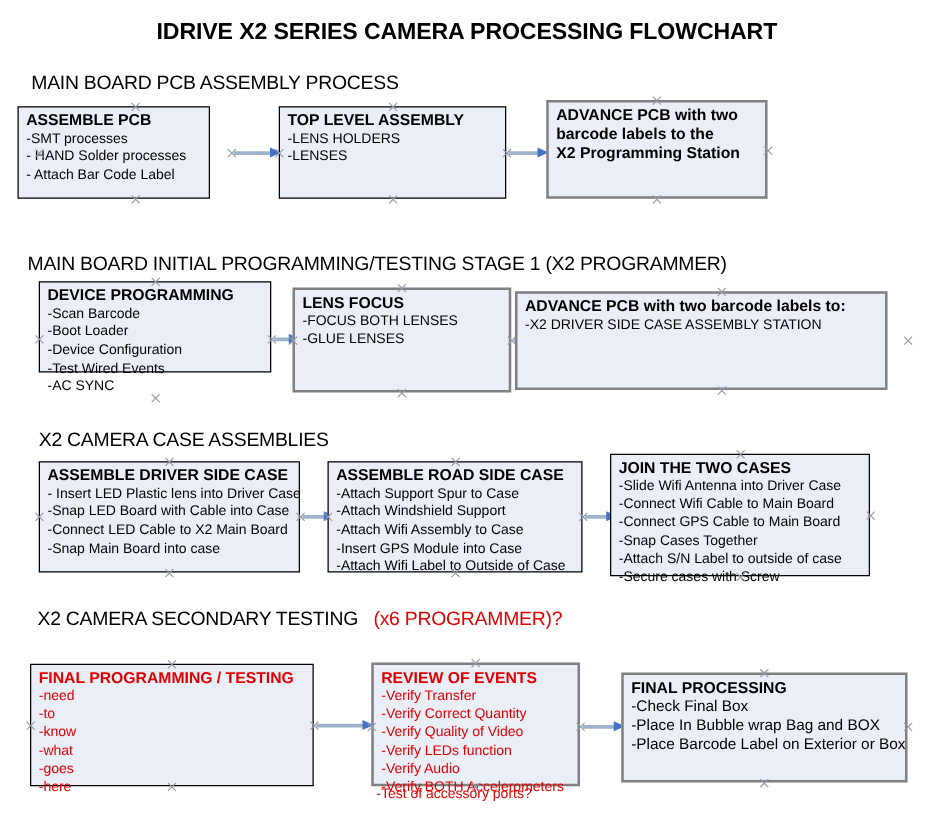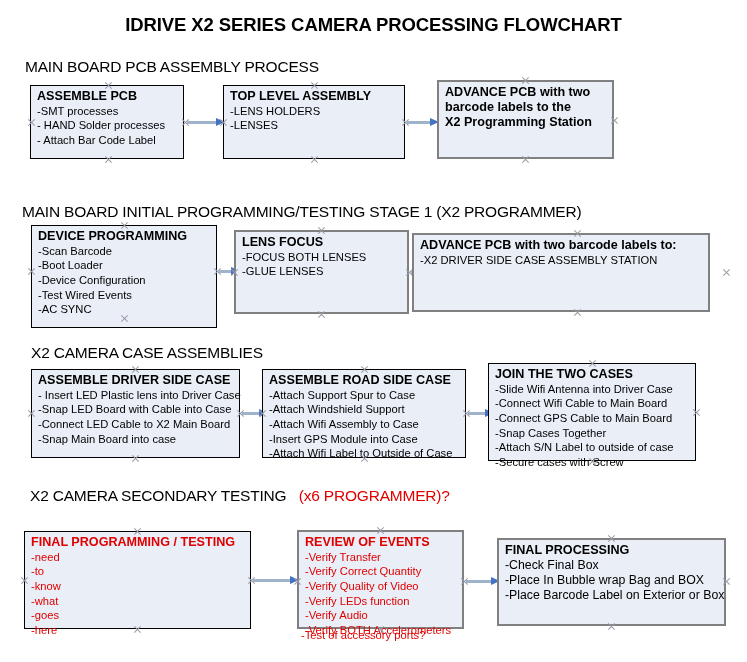--- a/index.html
+++ b/index.html
@@ -109,21 +109,21 @@
 <body>
 
 <div id="canvas">
 
   <div class="title">IDRIVE X2  SERIES CAMERA PROCESSING FLOWCHART</div>
 
   <div class="section-head" style="left:25px; top:58px;">
     <span>MAIN BOARD PCB ASSEMBLY PROCESS</span>
   </div>
 
-  <div class="node" style="left:30px; top:85px; width:154px; height:74px;">
+  <div class="node" style="left:14px; top:85px; width:154px; height:74px;">
     <div class="node-title">ASSEMBLE PCB</div>
     <div class="node-lines">
       <div>-SMT processes</div>
       <div>- HAND Solder processes</div>
       <div>- Attach Bar Code Label</div>
     </div>
   </div>
   <div class="handle" style="left:108px; top:85px;"></div>
   <div class="handle" style="left:108px; top:159px;"></div>
   <div class="handle" style="left:31px; top:122px;"></div>
@@ -151,21 +151,21 @@
     <div class="node-title"> X2 Programming Station</div>
   </div>
   <div class="handle" style="left:525px; top:80px;"></div>
   <div class="handle" style="left:525px; top:159px;"></div>
   <div class="handle" style="left:614px; top:120px;"></div>
 
   <div class="section-head" style="left:22px; top:203px;">
     <span>MAIN BOARD INITIAL PROGRAMMING/TESTING STAGE 1 (X2 PROGRAMMER)</span>
   </div>
 
-  <div class="node" style="left:31px; top:225px; width:186px; height:103px;">
+  <div class="node" style="left:31px; top:225px; width:186px; height:73px;">
     <div class="node-title">DEVICE PROGRAMMING</div>
     <div class="node-lines">
       <div>-Scan Barcode</div>
       <div>-Boot Loader</div>
       <div>-Device Configuration</div>
       <div>-Test Wired Events</div>
       <div>-AC SYNC</div>
     </div>
   </div>
   <div class="handle" style="left:124px; top:225px;"></div>

